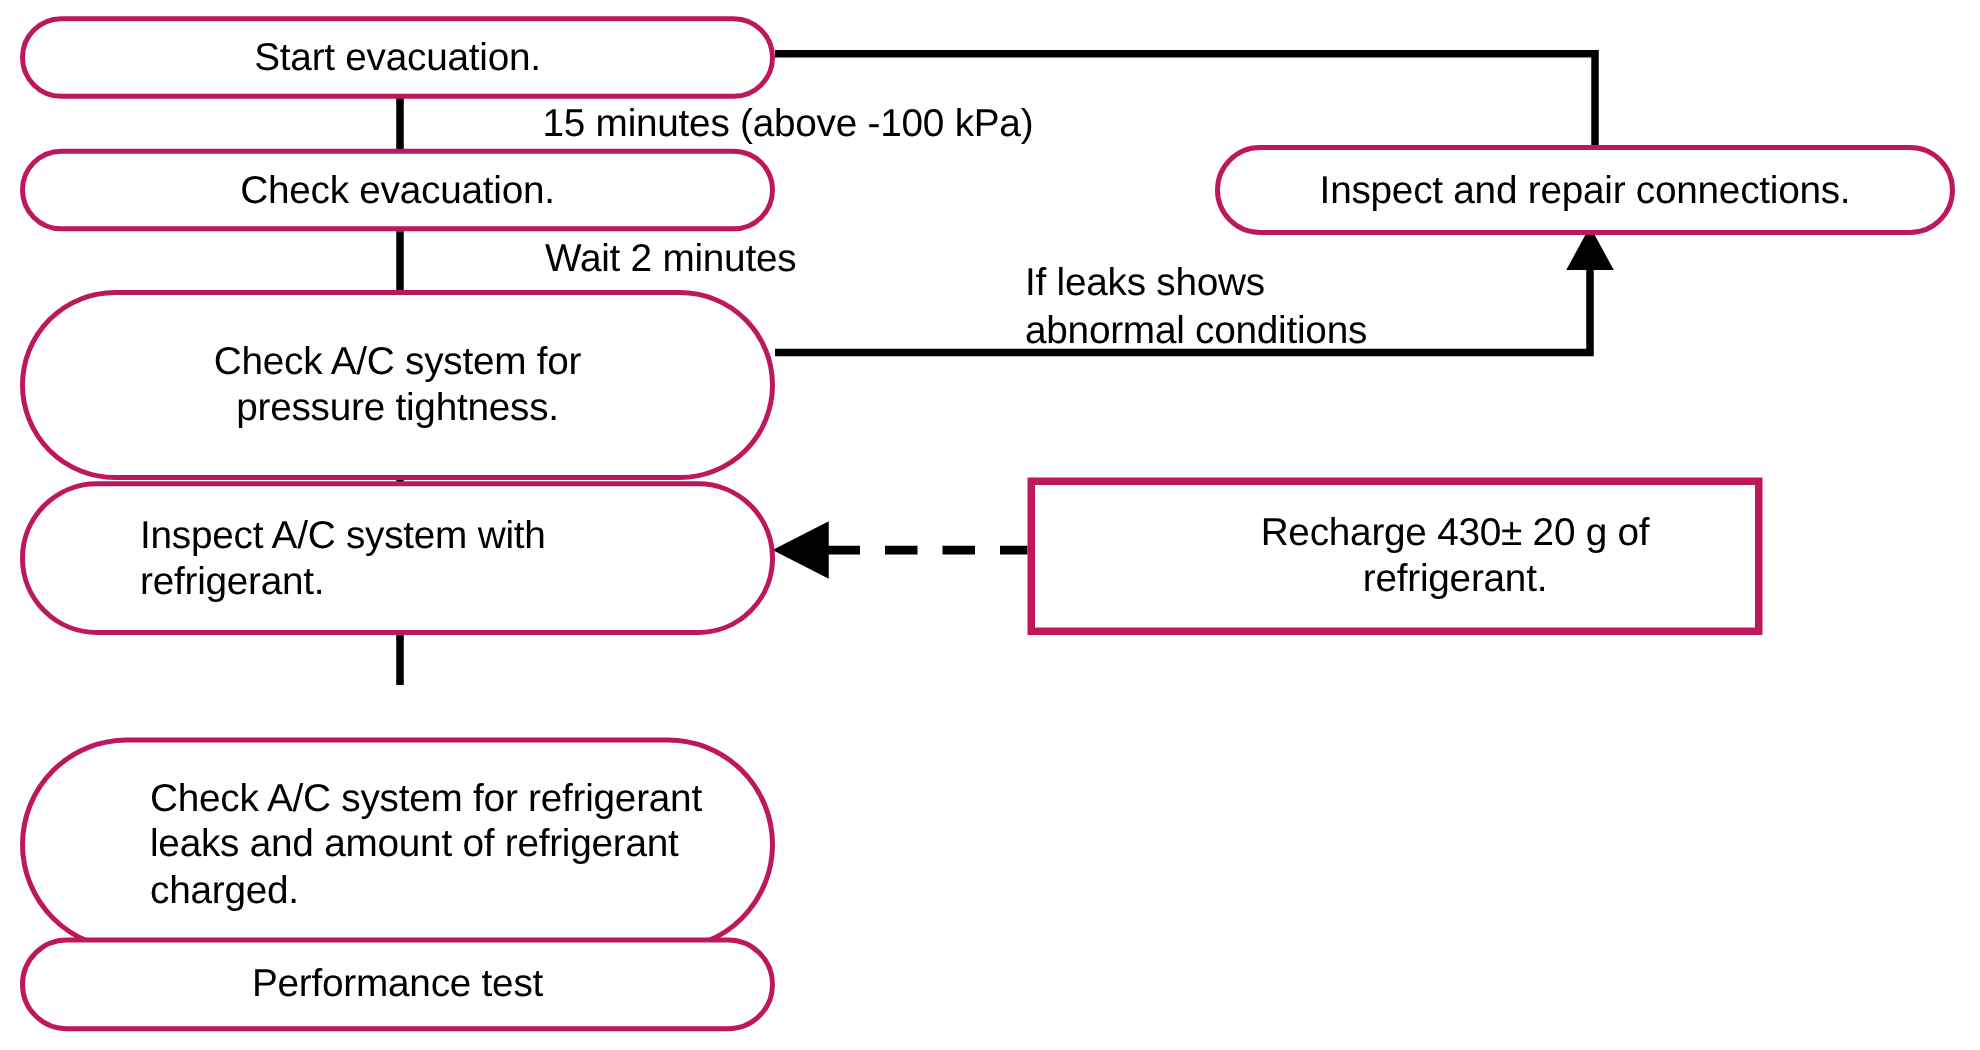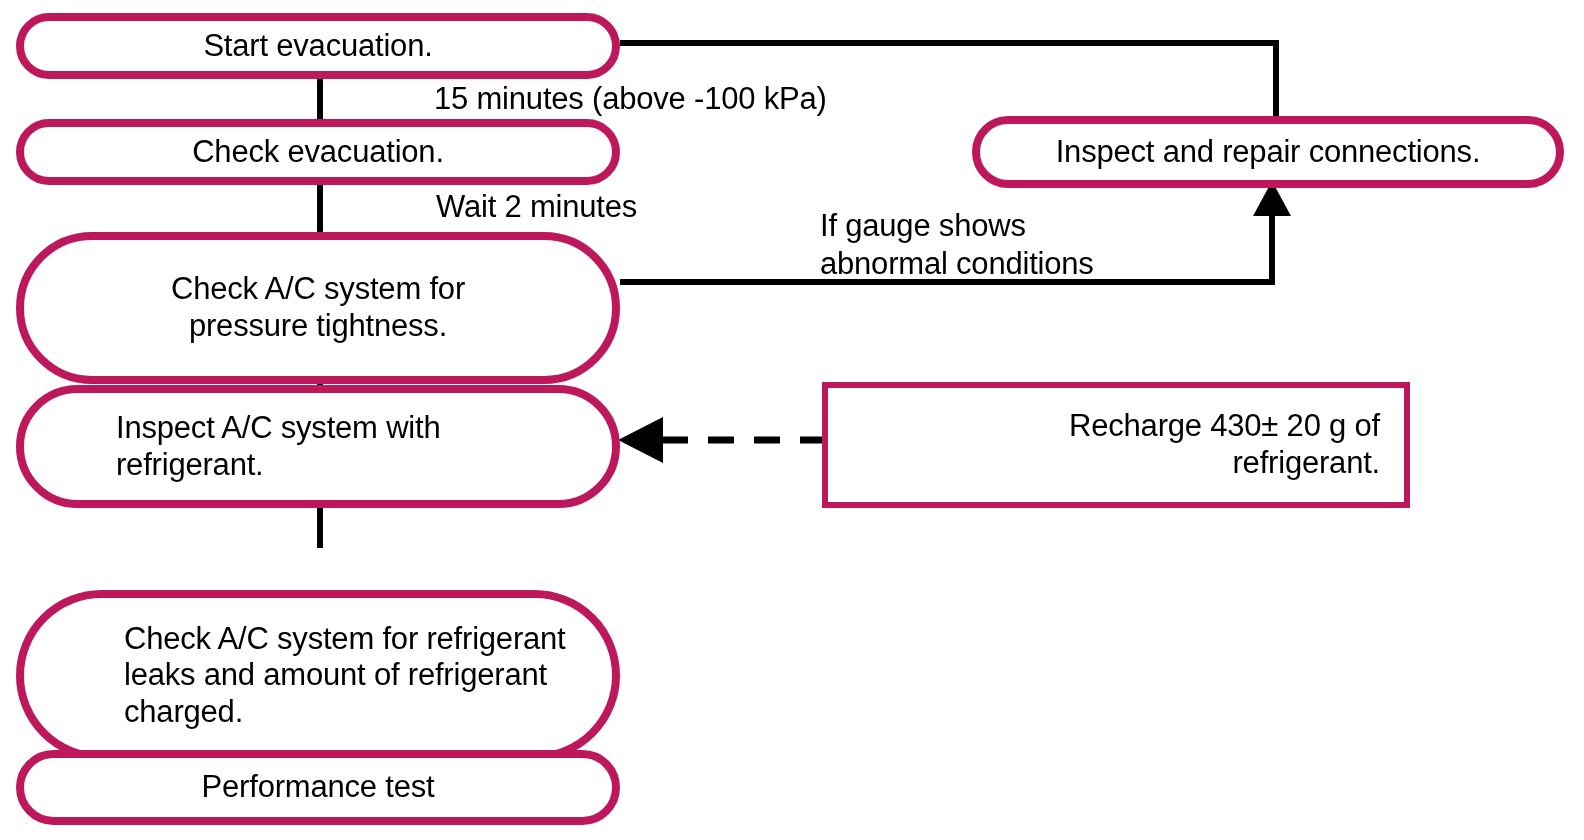--- a/index.html
+++ b/index.html
@@ -25,21 +25,21 @@
     top: 0;
     width: 1584px;
     height: 840px;
   }
 
   
   .node {
     position: absolute;
     box-sizing: border-box;
     background: #ffffff;
-    border: 8px solid #be185d;
+    border: 4px solid #be185d;
     display: flex;
     align-items: center;
     z-index: 3;
   }
   .node.rounded {
     border-radius: 999px;
   }
   .node.rect {
     border-radius: 0;
     border-width: 6px;
@@ -59,21 +59,21 @@
     text-align: left;
     padding-left: 100px;
     padding-right: 24px;
   }
   .node.leftish-narrow .node-text {
     text-align: left;
     padding-left: 92px;
     padding-right: 24px;
   }
   .node.rect .node-text {
-    text-align: right;
+    text-align: center;
     padding-left: 120px;
     padding-right: 24px;
   }
 
   
   .edge-label {
     position: absolute;
     font-size: 31px;
     line-height: 1.22;
     letter-spacing: -0.2px;
@@ -146,16 +146,16 @@
 
   <div class="node rect" style="left:822px; top:382px; width:588px; height:126px;">
     <div class="node-text">Recharge 430± 20 g of
 refrigerant.</div>
   </div>
 
   <div class="edge-label" style="left:434px; top:80px;">15 minutes (above -100 kPa)</div>
 
   <div class="edge-label" style="left:436px; top:188px;">Wait 2 minutes</div>
 
-  <div class="edge-label" style="left:820px; top:207px;">If gauge shows
+  <div class="edge-label" style="left:820px; top:207px;">If leaks shows
 abnormal conditions</div>
 
 </div>
 
 </body></html>

